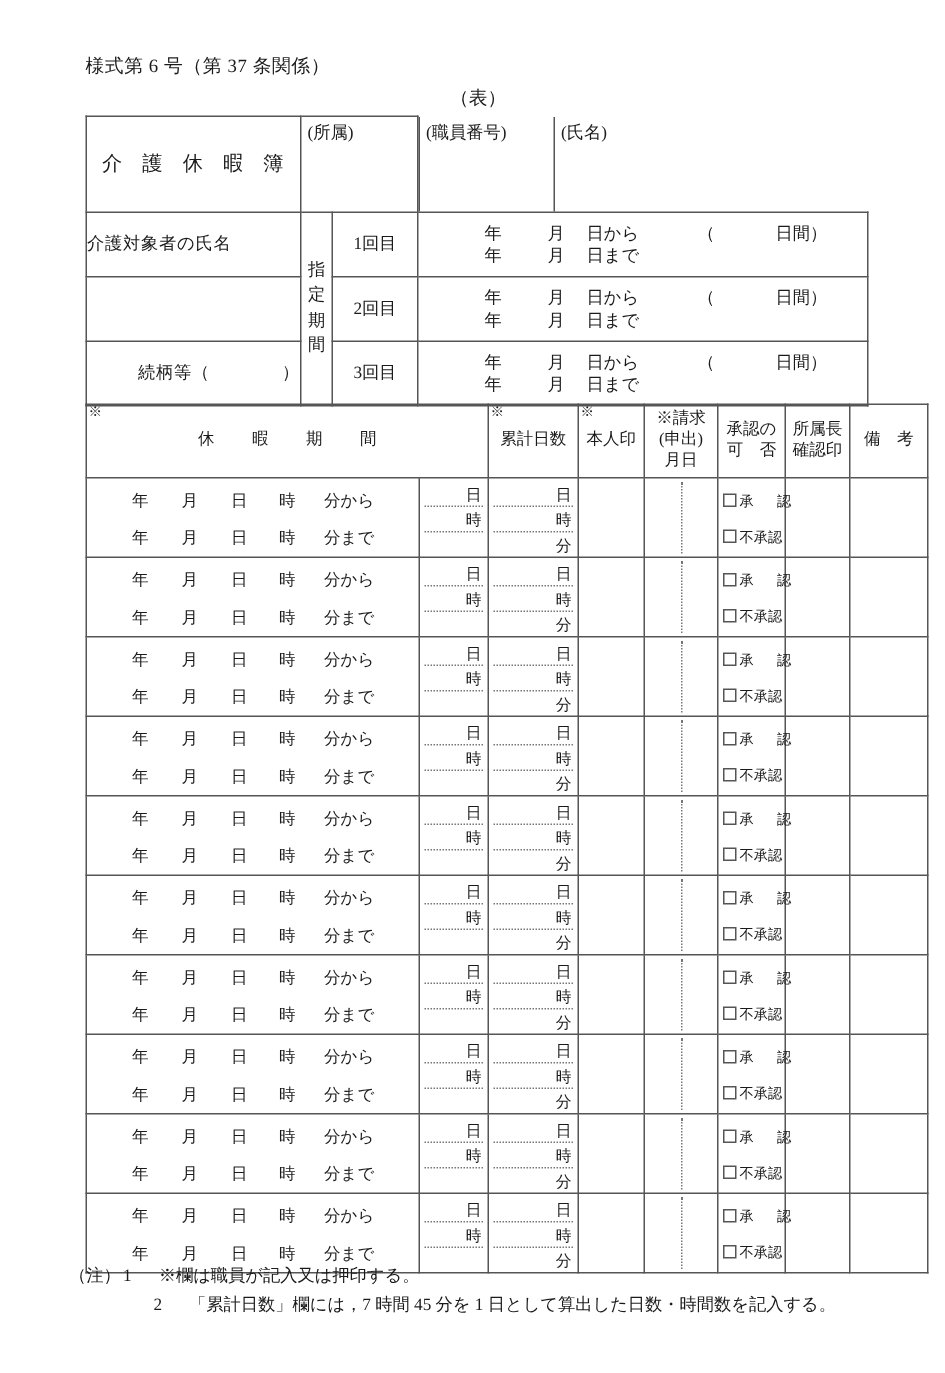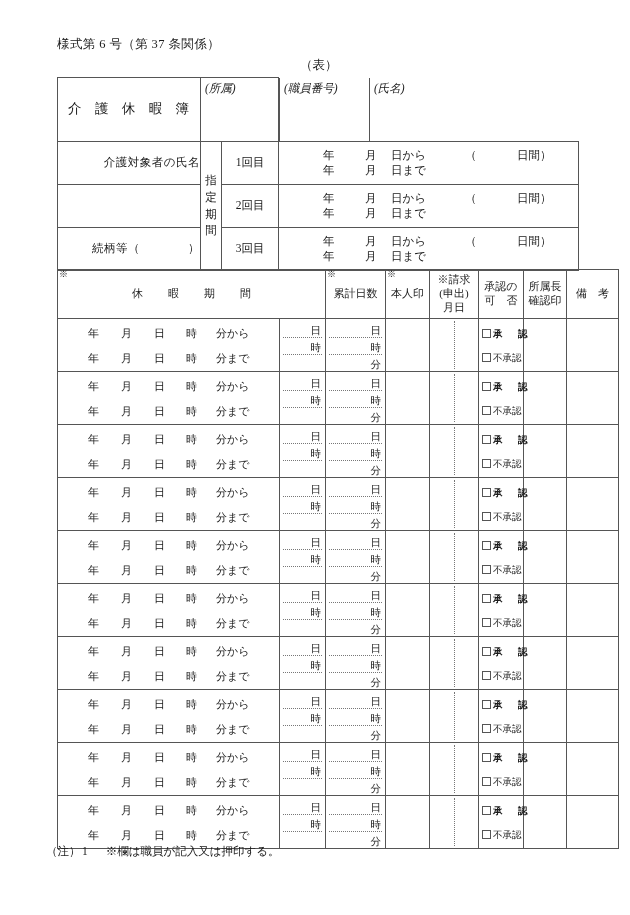--- a/index.html
+++ b/index.html
@@ -63,24 +63,23 @@
     text-align: center;
     font-size: 13.5px;
     letter-spacing: 5px;
     padding-left: 4px;
     height: 60px;
   }
   .label-tl {
     vertical-align: top;
     padding: 3px 0 0 4px;
     font-size: 11.5px;
-    font-style: italic;
   }
   .care-name-cell {
-    text-align: right;
+    text-align: left;
     font-size: 11.5px;
     letter-spacing: 0.5px;
     height: 42px;
   }
   .zoku-cell {
     text-align: right;
     font-size: 11.5px;
     letter-spacing: 0.5px;
   }
   .shitei-cell {
@@ -242,21 +241,21 @@
   .cb1 { top: 10px; }
   .cb2 { top: 34px; }
   .cbx {
     display: inline-block;
     width: 7px;
     height: 7px;
     border: 1px solid #555;
     margin-right: 2px;
     vertical-align: -1px;
   }
-  .cb-sho { letter-spacing: 3px; font-weight: bold; }
+  .cb-sho { letter-spacing: 3px; }
 
   
   .notes {
     position: absolute;
     left: 46px;
     top: 842px;
     font-size: 11.5px;
     line-height: 1.65;
   }
   .note-line { white-space: nowrap; }
@@ -825,15 +824,18 @@
           <td class="d-blank"></td>
           <td class="d-blank"></td>
         </tr>
       </tbody>
   </table>
 
   <div class="notes">
     <div class="note-line">
       <span class="note-num">（注）</span><span>1</span><span style="display:inline-block;width:18px"></span><span>※欄は職員が記入又は押印する。</span>
     </div>
+    <div class="note-line">
+      <span class="note-num indent">2</span><span style="display:inline-block;width:8px"></span><span>「累計日数」欄には，7 時間 45 分を 1 日として算出した日数・時間数を記入する。</span>
+    </div>
   </div>
 
 </div>
 
 </body></html>

